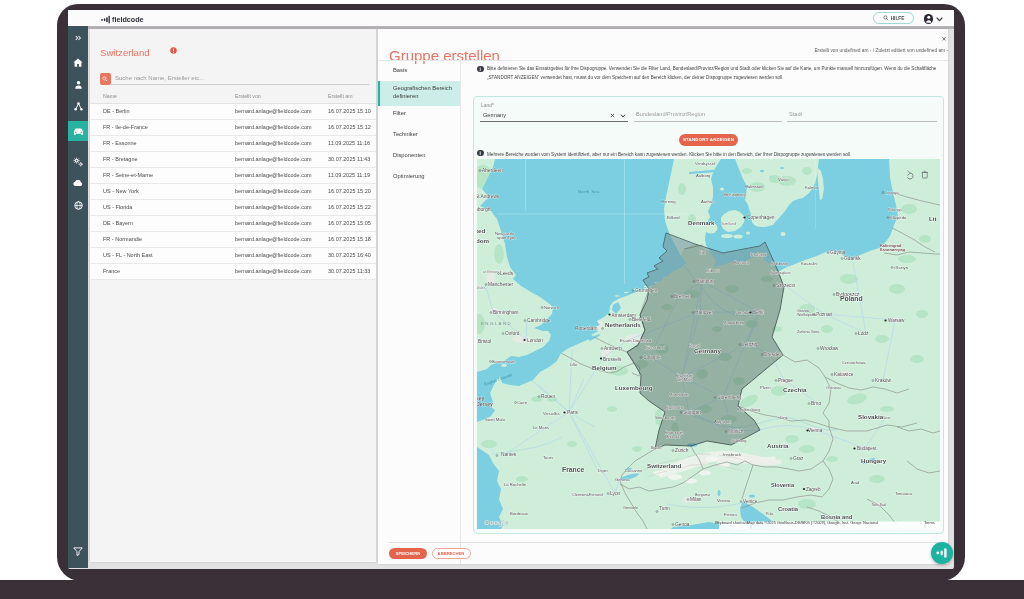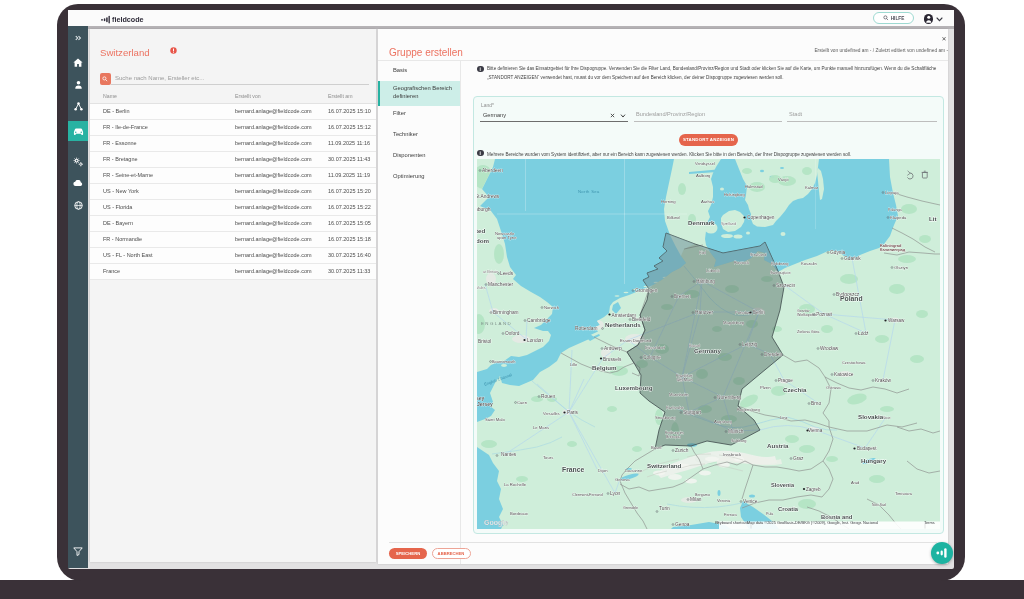--- a/index.html
+++ b/index.html
@@ -27,21 +27,21 @@
   .searchline { position:absolute; left:110.5px; top:83.6px; width:258px; height:1px; background:#cfcfcf; }
   .searchph { position:absolute; left:115px; top:75px; font-size:6px; color:#9b9b9b; }
   table.lt { position:absolute; left:90px; top:90px; width:286px; border-collapse:collapse; }
   table.lt th { font-size:5.2px; color:#8d8d8d; font-weight:normal; text-align:left; height:13px; border-bottom:1px solid #e2e2e2; }
   table.lt td { font-size:5.5px; color:#4c4c4c; height:16px; border-bottom:1px solid #e9e9e9; background:#fdfdfd; }
   table.lt .c1 { padding-left:13px; width:145px; }
   table.lt .c2 { width:93px; }
   table.lt .c3 { width:48px; }
   
   .rightpanel { position:absolute; left:378px; top:29px; width:570px; height:535px; background:#fcfcfc; box-shadow:0 0 2px rgba(0,0,0,.15); }
-  .rp-title { position:absolute; left:389px; top:47px; font-size:10px; color:#ec7260; }
+  .rp-title { position:absolute; left:389px; top:47px; font-size:15px; color:#ec7260; }
   .rp-x { position:absolute; left:941.5px; top:35px; font-size:6px; color:#4a4a4a; }
   .rp-meta { position:absolute; left:646px; top:48px; width:302px; text-align:right; font-size:4.8px; color:#5a5a5a; }
   .rp-hr { position:absolute; left:378px; top:59.5px; width:570px; height:1px; background:#e8e8e8; }
   .rp-vr { position:absolute; left:460px; top:60.5px; width:1px; height:503px; background:#e8e8e8; }
   .tab { position:absolute; left:378px; width:82px; font-size:5.8px; color:#3c3c3c; padding-left:15px; }
   .tabsel { position:absolute; left:378px; top:81px; width:82px; height:25px; background:#cdeee8; border-left:2.5px solid #28b2a2; }
   .info-ic { position:absolute; width:6.5px; height:6.5px; border-radius:50%; background:#3a3a44; color:#fff; font-size:5px; font-weight:bold; text-align:center; line-height:6.5px; }
   .info-tx { position:absolute; font-size:4.6px; color:#3f3f3f; line-height:9.2px; white-space:nowrap; }
   .formbox { position:absolute; left:473px; top:96px; width:471px; height:438px; background:#f4fbf9; border:1px solid #c3e8e2; border-radius:4px; }
   .flabel { position:absolute; left:481px; top:102px; font-size:5px; color:#8f8f8f; }

